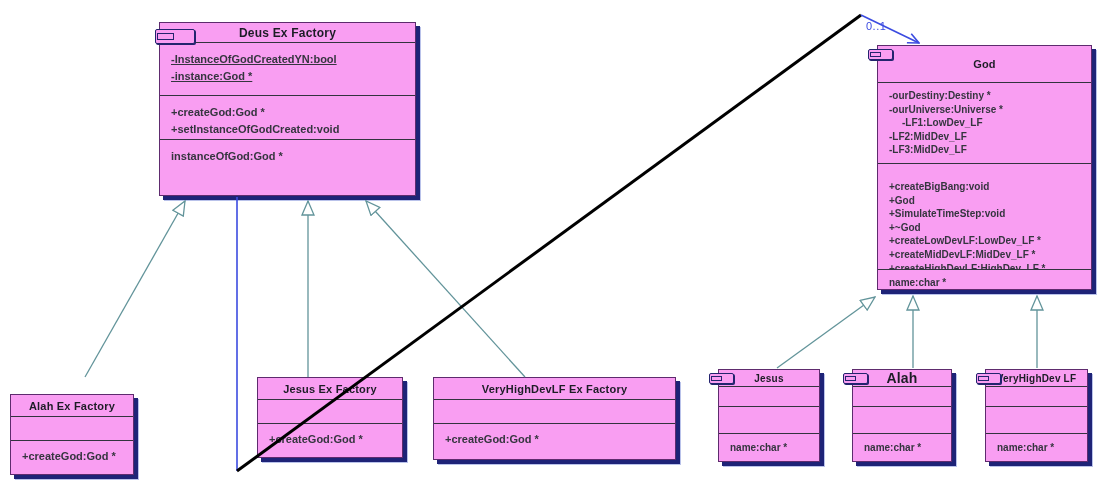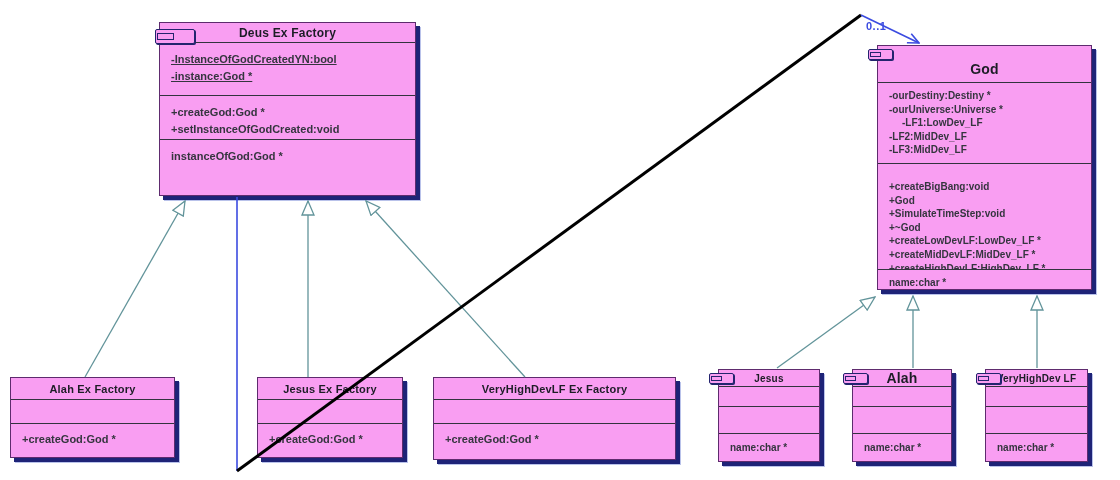--- a/index.html
+++ b/index.html
@@ -37,21 +37,21 @@
     position:absolute; box-sizing:border-box; left:1px; top:20%;
     width:46%; height:56%; border:1.5px solid #23246e; background:var(--fill);
   }
   .icon-large { left:-5px; top:6px; width:40px; height:15px; }
   .icon-small { left:-10px; top:3px; width:25px; height:11px; }
   #connector-layer {
     position:absolute; left:0; top:0; width:1120px; height:480px;
     z-index:5; pointer-events:none;
   }
   .mult-label {
-    position:absolute; z-index:6; font-size:11px; font-weight:bold;
+    position:absolute; z-index:6; font-size:11px; font-weight:normal;
     color:var(--assoc-blue); letter-spacing:.5px;padding-left:24px;
   }
 </style>
 </head>
 <body>
 
 <div id="stage" style="--bg: #ffffff; --fill: #F99EF2; --border: #5E2B6E; --line: #33333F; --shadow: #1E2377; --title-text: #1D1D26; --member-text: #35353F; --assoc-blue: #3B4BE0;">
   <svg id="connector-layer" viewBox="0 0 1120 480" xmlns="http://www.w3.org/2000/svg">
     <defs>
       <marker id="tri" viewBox="0 0 16 14" refX="15" refY="7" markerWidth="16" markerHeight="14" orient="auto" markerUnits="userSpaceOnUse">
@@ -87,42 +87,42 @@
         <div class="uml-member" style="font-size: 11px; line-height: 17px; height: 17px;">+setInstanceOfGodCreated:void</div>
       </div>
       <div class="uml-section grow" style="padding-top: 8px;">
         <div class="uml-member" style="font-size: 11px; line-height: 17px; height: 17px;">instanceOfGod:God *</div>
       </div>
     </div>
     <div class="uml-class" style="left: 877px; top: 45px; width: 215px; height: 245px;">
       <span class="uml-icon icon-small">
         <span class="tab"></span>
       </span>
-      <div class="uml-title" style="height: 28px; font-size: 14px; margin-top: 9px;">God</div>
+      <div class="uml-title" style="height: 37px; font-size: 11px;">God</div>
       <div class="uml-section" style="height: 82px; padding-top: 6px;">
         <div class="uml-member" style="font-size: 10px; line-height: 13.6px; height: 13.6px;">-ourDestiny:Destiny *</div>
         <div class="uml-member" style="font-size: 10px; line-height: 13.6px; height: 13.6px;">-ourUniverse:Universe *</div>
         <div class="uml-member" style="font-size: 10px; line-height: 13.6px; height: 13.6px; padding-left: 24px;">-LF1:LowDev_LF</div>
         <div class="uml-member" style="font-size: 10px; line-height: 13.6px; height: 13.6px;">-LF2:MidDev_LF</div>
         <div class="uml-member" style="font-size: 10px; line-height: 13.6px; height: 13.6px;">-LF3:MidDev_LF</div>
       </div>
       <div class="uml-section" style="height: 108px; padding-top: 16px;">
         <div class="uml-member" style="font-size: 10px; line-height: 13.6px; height: 13.6px;">+createBigBang:void</div>
         <div class="uml-member" style="font-size: 10px; line-height: 13.6px; height: 13.6px;">+God</div>
         <div class="uml-member" style="font-size: 10px; line-height: 13.6px; height: 13.6px;">+SimulateTimeStep:void</div>
         <div class="uml-member" style="font-size: 10px; line-height: 13.6px; height: 13.6px;">+~God</div>
         <div class="uml-member" style="font-size: 10px; line-height: 13.6px; height: 13.6px;">+createLowDevLF:LowDev_LF *</div>
         <div class="uml-member" style="font-size: 10px; line-height: 13.6px; height: 13.6px;">+createMidDevLF:MidDev_LF *</div>
         <div class="uml-member" style="font-size: 10px; line-height: 13.6px; height: 13.6px;">+createHighDevLF:HighDev_LF *</div>
       </div>
       <div class="uml-section grow" style="padding-top: 6px;">
         <div class="uml-member" style="font-size: 10px; line-height: 13.6px; height: 13.6px;">name:char *</div>
       </div>
     </div>
-    <div class="uml-class" style="left: 10px; top: 377px; width: 165px; height: 81px;">
+    <div class="uml-class" style="left: 10px; top: 394px; width: 124px; height: 81px;">
       <div class="uml-title" style="height: 22px; font-size: 11px;">Alah Ex Factory</div>
       <div class="uml-section" style="height: 23px; padding-top: 8px;"></div>
       <div class="uml-section grow" style="padding-top: 8px;">
         <div class="uml-member" style="font-size: 11px; line-height: 15px; height: 15px;">+createGod:God *</div>
       </div>
     </div>
     <div class="uml-class" style="left: 257px; top: 377px; width: 146px; height: 81px;">
       <div class="uml-title" style="height: 22px; font-size: 11px;">Jesus Ex Factory</div>
       <div class="uml-section" style="height: 23px; padding-top: 8px;"></div>
       <div class="uml-section grow" style="padding-top: 8px;">

